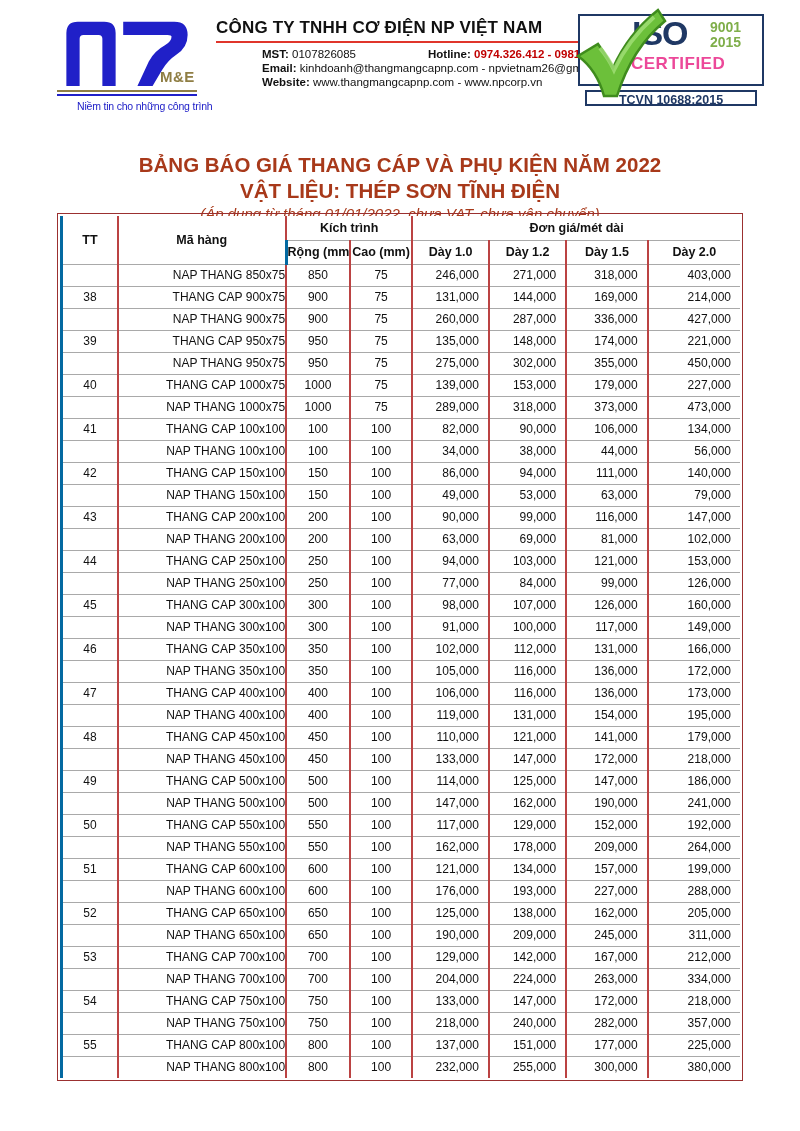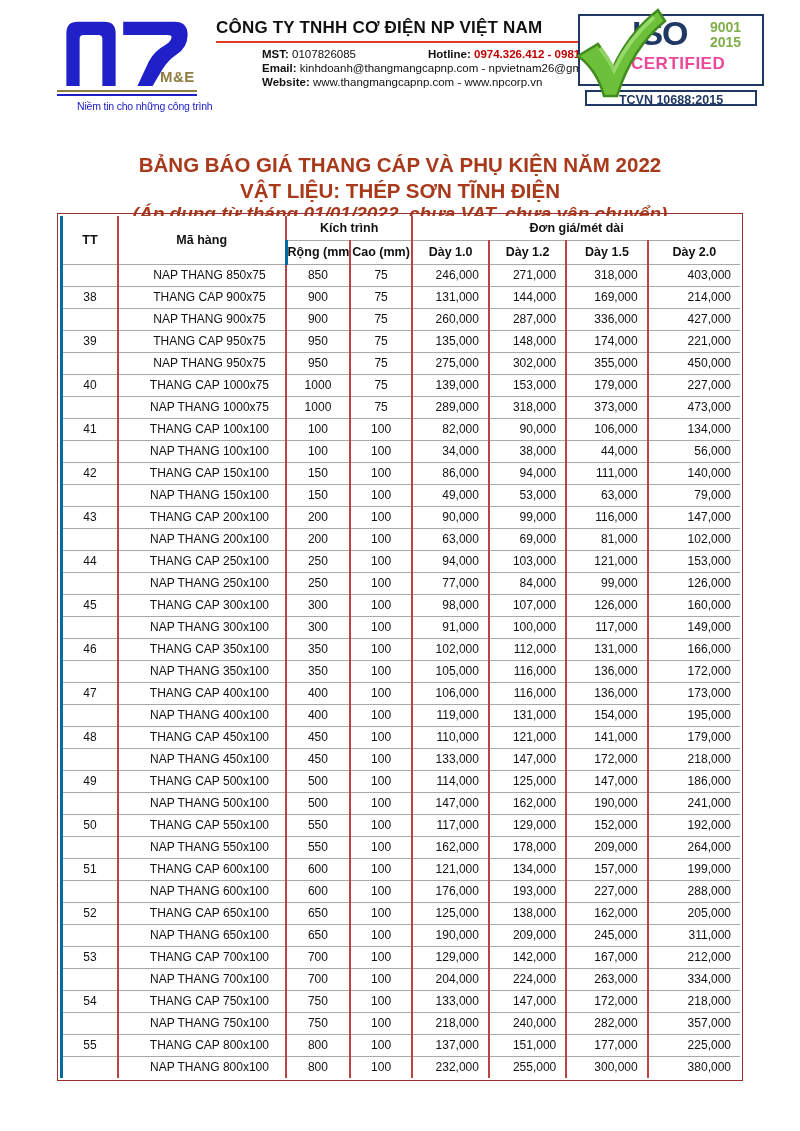--- a/index.html
+++ b/index.html
@@ -34,34 +34,34 @@
   .iso-nums { position:absolute; left:130px; top:4px; font-size:14px; line-height:15px;
               font-weight:bold; color:#7fae4a; }
   .iso-cert { position:absolute; left:51px; top:38px; font-size:17px; font-weight:bold;
               color:#ec4899; letter-spacing:0.5px; }
   .iso-tcvn { width:172px; height:16px; margin:4px auto 0 7px; border:2px solid #1f3864;
               text-align:center; font-size:12.5px; font-weight:bold; color:#1f3864; line-height:17px; }
 
   
   .titles { position:absolute; top:116px; left:0; width:800px; text-align:center; color:#a8391a;margin-top:36px; }
   .title-1, .title-2 { font-size:20.5px; font-weight:bold; line-height:26px; }
-  .title-note { font-size:19px; font-style:italic; line-height:20px;font-weight:bold; }
+  .title-note { font-size:15px; font-style:italic; line-height:20px; }
 
   
   .table-wrap { position:absolute; left:57px; top:213px; width:686px;
                 border:1px solid #9b3030; padding:2px; }
   table { border-collapse:collapse; width:100%; table-layout:fixed; background:#fff; }
   th, td { border-left:2px solid #bb4343; border-top:1px solid #a9a9a9;
            font-size:12px; color:#111; overflow:hidden; white-space:nowrap; }
   th { font-size:12.5px; font-weight:bold; text-align:center; height:24px; }
   tr.h1 th { border-top:none; }
   th:first-child, td:first-child { border-left:3px solid #0369a1; }
   td { height:22px; }
   td.c0 { text-align:center; }
-  td.c1 { text-align:center; padding-left:15px; }
+  td.c1 { text-align:right; padding-left:15px; }
   td.c2, td.c3 { text-align:center; }
   td.c4, td.c5, td.c6, td.c7 { text-align:right; padding-right:9px; }
 </style>
 </head>
 <body>
 
 <div class="page">
 
   <div class="logo">
     <div class="logo-glyphs">

